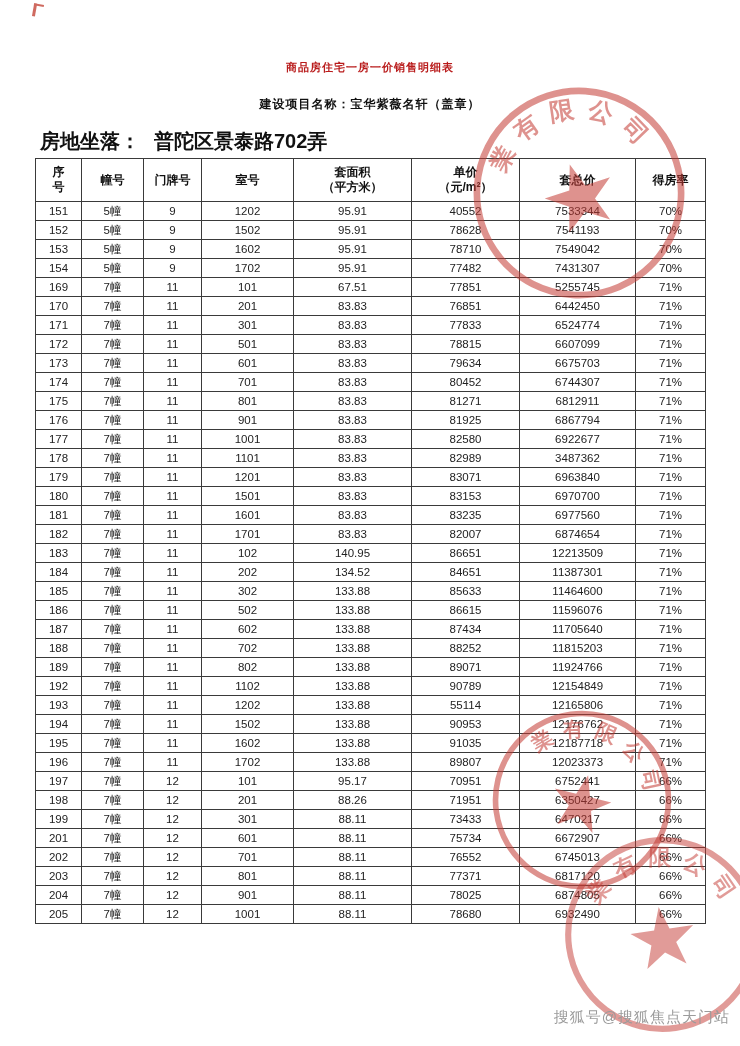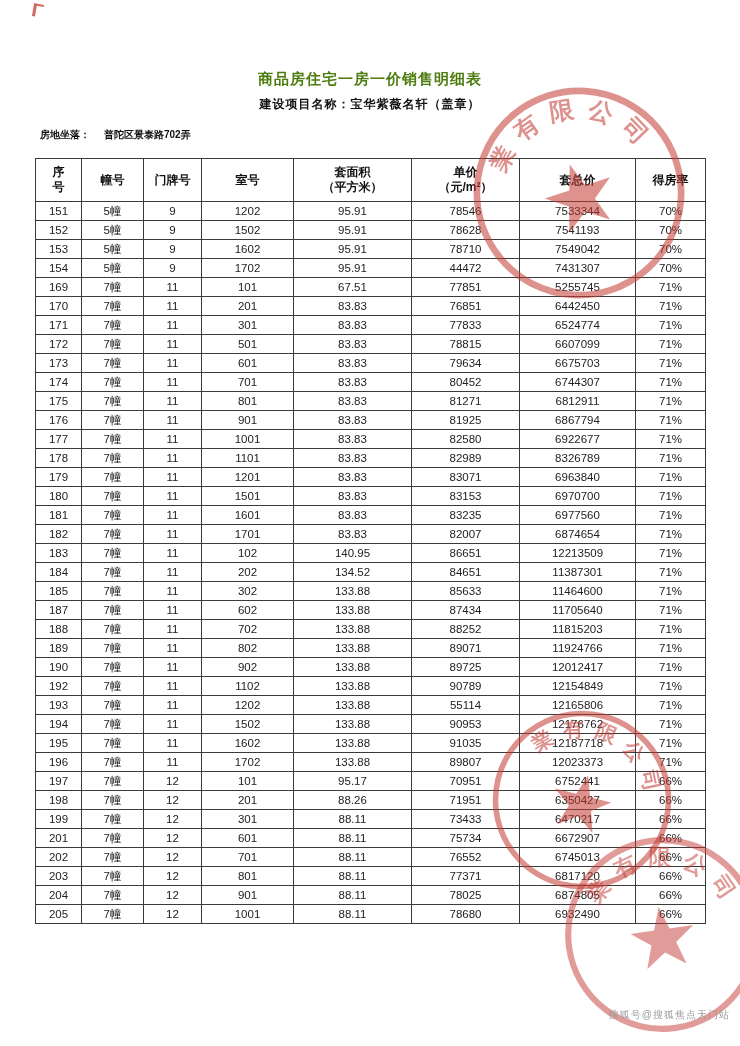--- a/index.html
+++ b/index.html
@@ -13,32 +13,31 @@
   .page { position:absolute; inset:0; }
 
   .corner-mark {
     position:absolute; left:33px; top:4px; width:7px; height:11px;
     border-left:3px solid #c0392b; border-top:2px solid #c0392b;
     transform:rotate(10deg); opacity:.75;
   }
 
   .title {
     position:absolute; top:60px; left:0; width:100%;
-    text-align:center; font-size:15px; font-weight:bold; color:#4d7c0f;
+    text-align:center; font-size:11px; font-weight:bold; color:#b91c1c;
     letter-spacing:1px;
-    margin-top:10px;
   }
   .subtitle {
     position:absolute; top:96px; left:0; width:100%;
     text-align:center; font-size:12px; font-weight:bold; color:#111;
     letter-spacing:1px;
   }
   .location {
     position:absolute; top:128px; left:40px;
-    font-size:10px; font-weight:bold; color:#111;
+    font-size:20px; font-weight:bold; color:#111;
   }
   .location .loc-value { padding-left:14px; }
 
   table.price-table {
     position:absolute; top:158px; left:35px; width:670px;
     border-collapse:collapse; table-layout:fixed;
     background:transparent;
   }
   .price-table th, .price-table td {
     border:1px solid #3a3a3a;
@@ -66,21 +65,21 @@
   .stamp {
     position:absolute; pointer-events:none; opacity:0.55;
   }
   .stamp svg { display:block; }
   .stamp-1 { left:468px; top:82px;  width:222px; height:222px; transform:rotate(-18deg); }
   .stamp-2 { left:488px; top:706px; width:188px; height:188px; transform:rotate(14deg); }
   .stamp-3 { left:560px; top:832px; width:205px; height:205px; transform:rotate(-8deg); opacity:0.5; }
 
   .watermark {
     position:absolute; top:1008px; right:10px;
-    font-size:10px; color:#9b9b9b; letter-spacing:1px;
+    font-size:15px; color:#9b9b9b; letter-spacing:1px;
   }
 </style>
 </head>
 <body>
 
 <div class="page">
 
   <div class="corner-mark"></div>
 
   <div class="title">商品房住宅一房一价销售明细表</div>
@@ -116,21 +115,21 @@
           <th>得房率</th>
         </tr>
     </thead>
     <tbody>
         <tr>
           <td>151</td>
           <td>5幢</td>
           <td>9</td>
           <td>1202</td>
           <td>95.91</td>
-          <td>78546</td>
+          <td>40552</td>
           <td>7533344</td>
           <td>70%</td>
         </tr>
         <tr>
           <td>152</td>
           <td>5幢</td>
           <td>9</td>
           <td>1502</td>
           <td>95.91</td>
           <td>78628</td>
@@ -146,21 +145,21 @@
           <td>78710</td>
           <td>7549042</td>
           <td>70%</td>
         </tr>
         <tr>
           <td>154</td>
           <td>5幢</td>
           <td>9</td>
           <td>1702</td>
           <td>95.91</td>
-          <td>44472</td>
+          <td>77482</td>
           <td>7431307</td>
           <td>70%</td>
         </tr>
         <tr>
           <td>169</td>
           <td>7幢</td>
           <td>11</td>
           <td>101</td>
           <td>67.51</td>
           <td>77851</td>
@@ -247,21 +246,21 @@
           <td>6922677</td>
           <td>71%</td>
         </tr>
         <tr>
           <td>178</td>
           <td>7幢</td>
           <td>11</td>
           <td>1101</td>
           <td>83.83</td>
           <td>82989</td>
-          <td>8326789</td>
+          <td>3487362</td>
           <td>71%</td>
         </tr>
         <tr>
           <td>179</td>
           <td>7幢</td>
           <td>11</td>
           <td>1201</td>
           <td>83.83</td>
           <td>83071</td>
           <td>6963840</td>
@@ -321,20 +320,30 @@
           <td>185</td>
           <td>7幢</td>
           <td>11</td>
           <td>302</td>
           <td>133.88</td>
           <td>85633</td>
           <td>11464600</td>
           <td>71%</td>
         </tr>
         <tr>
+          <td>186</td>
+          <td>7幢</td>
+          <td>11</td>
+          <td>502</td>
+          <td>133.88</td>
+          <td>86615</td>
+          <td>11596076</td>
+          <td>71%</td>
+        </tr>
+        <tr>
           <td>187</td>
           <td>7幢</td>
           <td>11</td>
           <td>602</td>
           <td>133.88</td>
           <td>87434</td>
           <td>11705640</td>
           <td>71%</td>
         </tr>
         <tr>
@@ -348,30 +357,20 @@
           <td>71%</td>
         </tr>
         <tr>
           <td>189</td>
           <td>7幢</td>
           <td>11</td>
           <td>802</td>
           <td>133.88</td>
           <td>89071</td>
           <td>11924766</td>
-          <td>71%</td>
-        </tr>
-        <tr>
-          <td>190</td>
-          <td>7幢</td>
-          <td>11</td>
-          <td>902</td>
-          <td>133.88</td>
-          <td>89725</td>
-          <td>12012417</td>
           <td>71%</td>
         </tr>
         <tr>
           <td>192</td>
           <td>7幢</td>
           <td>11</td>
           <td>1102</td>
           <td>133.88</td>
           <td>90789</td>
           <td>12154849</td>

